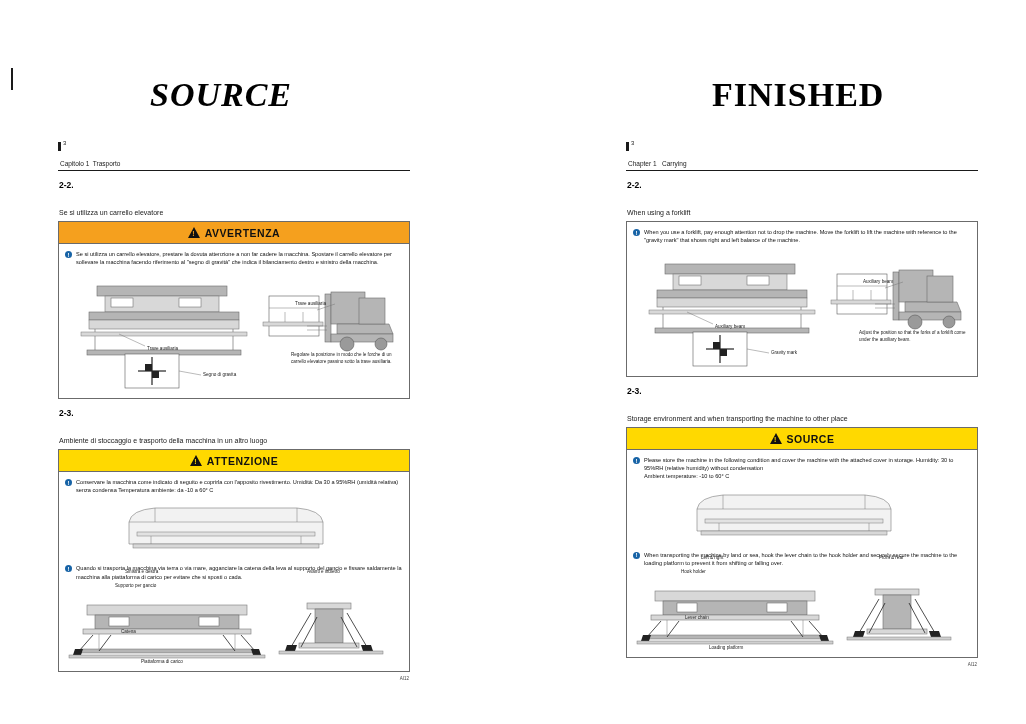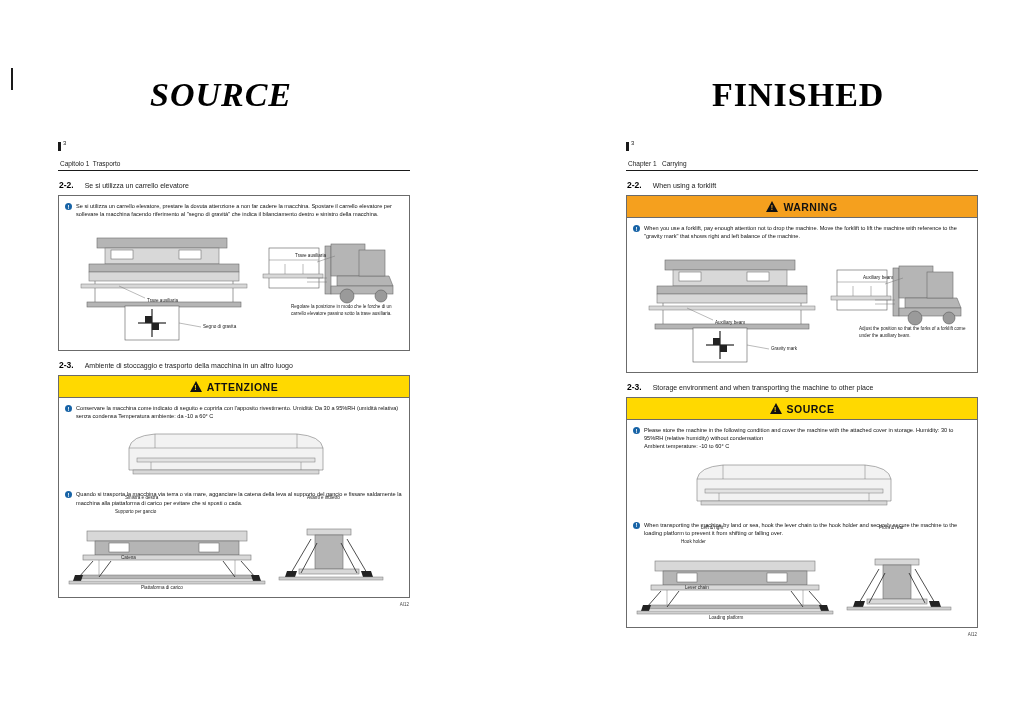--- a/index.html
+++ b/index.html
@@ -62,24 +62,25 @@
     color: #1a1a1a;
     padding-left: 2px;
     padding-top: 8px;
     padding-bottom: 3px;
     border-bottom: 1.4px solid #1a1a1a;
     white-space: pre;
   }
   .section-head {
     display: flex;
     align-items: baseline;
-    gap: 11px;
+    gap: 19px;
     margin-top: 9px;
     margin-bottom: 5px;
     padding-left: 1px;
+    flex-direction: column;
   }
   .section-num {
     font-size: 8.5px;
     font-weight: bold;
     color: #000;
   }
   .section-text {
     font-size: 7px;
     color: #1a1a1a;
   }
@@ -201,20 +202,24 @@
     </div>
 
     <div class="doc-header">Capitolo 1  Trasporto</div>
 
     <div class="section-head">
       <span class="section-num">2-2.</span>
       <span class="section-text">Se si utilizza un carrello elevatore</span>
     </div>
 
     <div class="panel">
+      <div class="banner warning">
+        <span class="tri"></span>
+        <span class="banner-text">AVVERTENZA</span>
+      </div>
       <div class="body-text">
         <span class="bullet"></span>
         <span class="para">Se si utilizza un carrello elevatore, prestare la dovuta attenzione a non far cadere la macchina. Spostare il carrello elevatore per sollevare la macchina facendo riferimento al "segno di gravità" che indica il bilanciamento destro e sinistro della macchina.</span>
       </div>
 
       <div class="figure" style="height:130px">
         <svg width="350" height="130" viewBox="0 0 350 130">
 
           <rect x="38" y="18" width="130" height="10" class="gray" stroke-width=".6"></rect>
           <rect x="46" y="28" width="114" height="16" class="lgray" stroke-width=".6"></rect>
@@ -349,24 +354,20 @@
     </div>
 
     <div class="doc-header">Chapter 1   Carrying</div>
 
     <div class="section-head">
       <span class="section-num">2-2.</span>
       <span class="section-text">When using a forklift</span>
     </div>
 
     <div class="panel">
-      <div class="banner warning">
-        <span class="tri"></span>
-        <span class="banner-text">WARNING</span>
-      </div>
       <div class="body-text">
         <span class="bullet"></span>
         <span class="para">When you use a forklift, pay enough attention not to drop the machine. Move the forklift to lift the machine with reference to the "gravity mark" that shows right and left balance of the machine.</span>
       </div>
 
       <div class="figure" style="height:130px">
         <svg width="350" height="130" viewBox="0 0 350 130">
           <rect x="38" y="18" width="130" height="10" class="gray" stroke-width=".6"></rect>
           <rect x="46" y="28" width="114" height="16" class="lgray" stroke-width=".6"></rect>
           <rect x="30" y="44" width="150" height="8" class="gray" stroke-width=".6"></rect>

